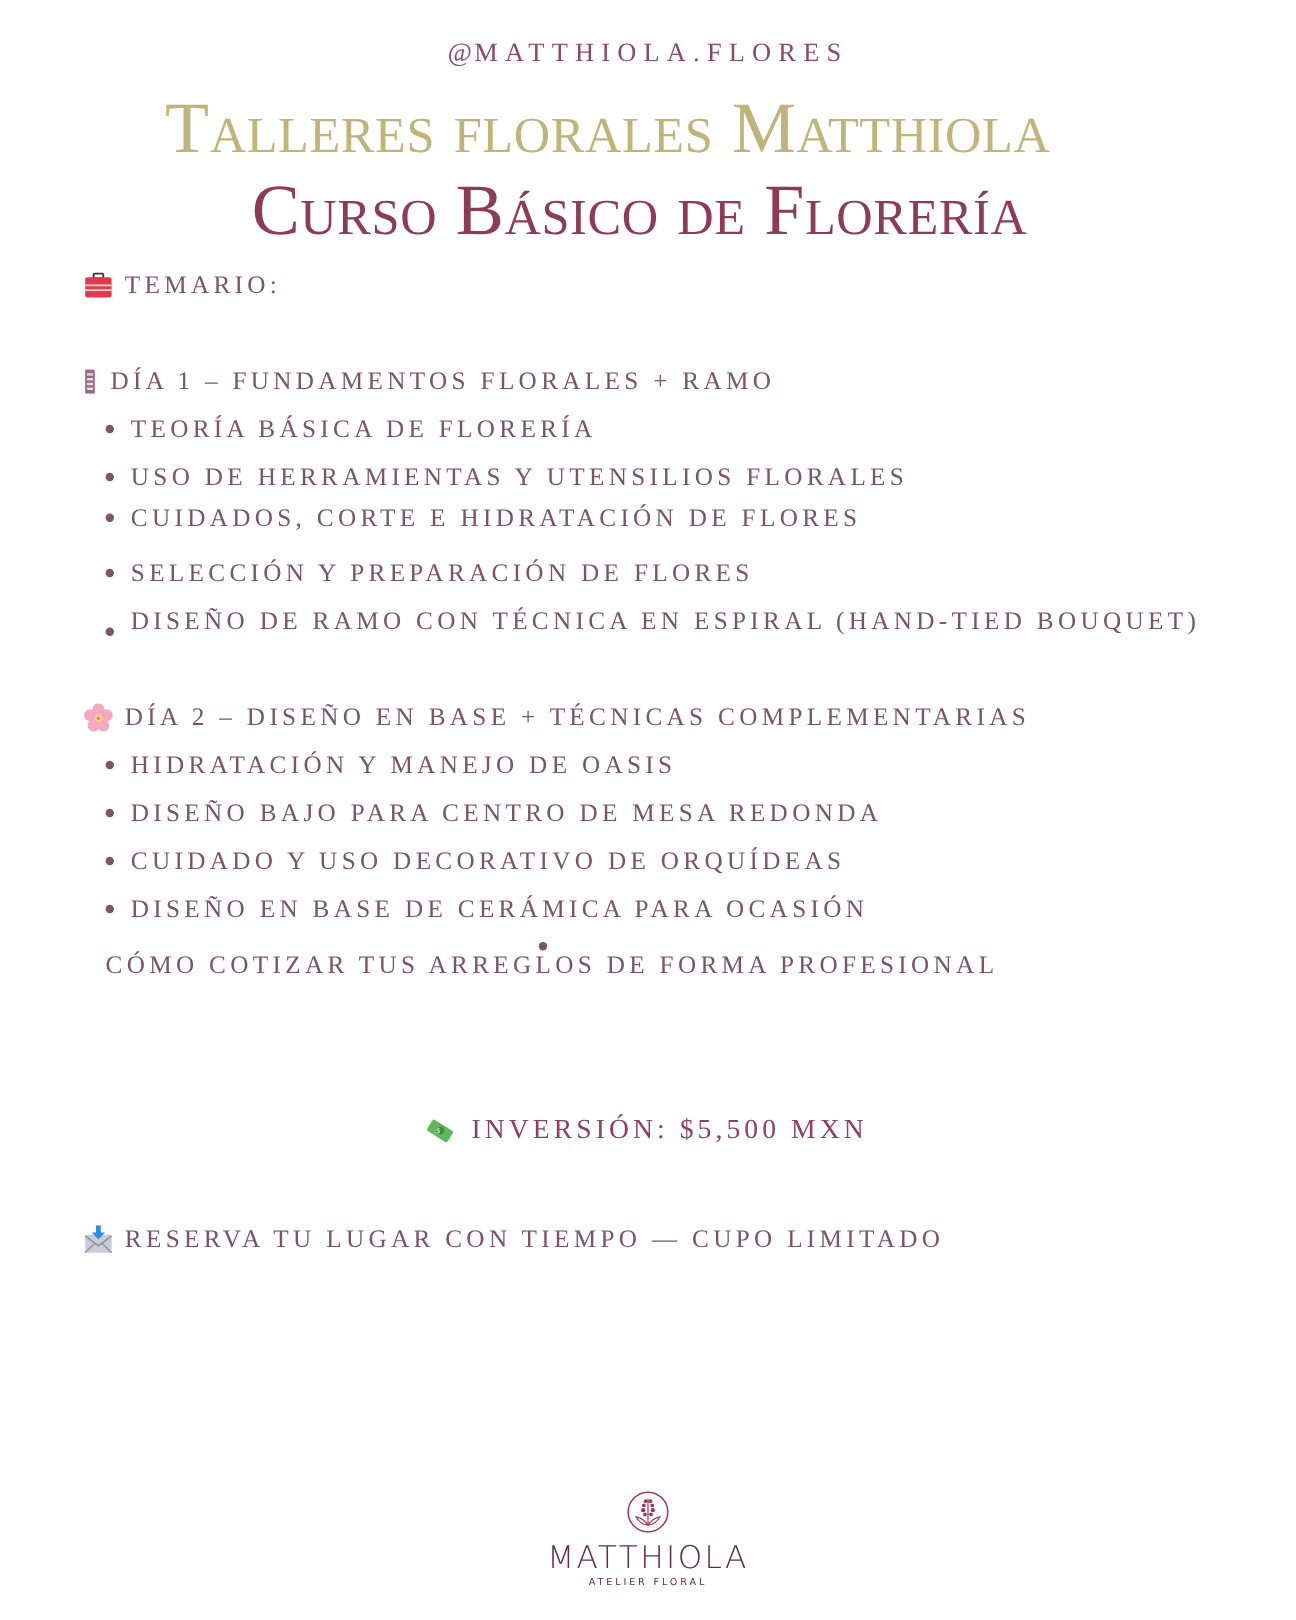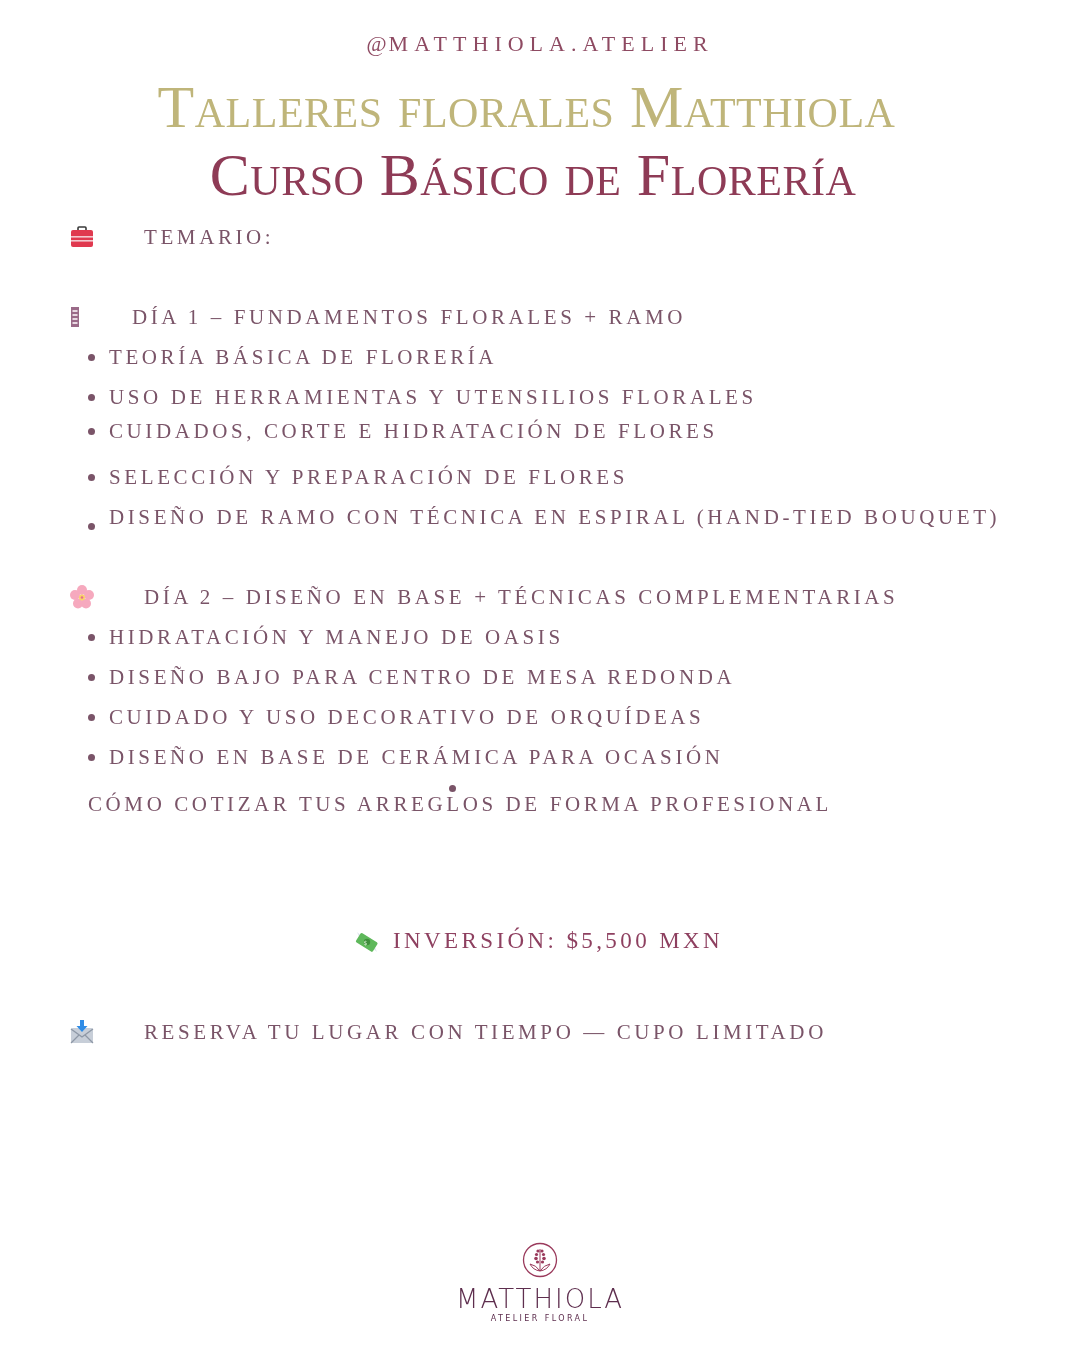--- a/index.html
+++ b/index.html
@@ -21,38 +21,37 @@
       letter-spacing: 0; margin-right: 2px;
     }
     .title1 {
       position: absolute; top: 72px; left: 0; width: 1001px;
       text-align: center;
       font-size: 60px; line-height: 70px;
       font-variant: small-caps;
       color: #bfb57a;
       letter-spacing: 0.5px;
       padding-left: 12px;
-      margin-left: 20px;
     }
     .title2 {
       position: absolute; top: 140px; left: 0; width: 1080px;
       text-align: center;
       font-size: 60px; line-height: 70px;
       font-variant: small-caps;
       color: #8e3b56;
       letter-spacing: 0.5px;
       padding-right: 14px;
     }
     .line {
       position: absolute; left: 70px;
       font-size: 21px; letter-spacing: 3.6px;
       text-transform: uppercase;
       color: #7a5468;
       white-space: nowrap;
-      display: flex;  gap: 40px;
+      display: flex; align-items: center;
     }
     .emoji {
       display: inline-block; width: 24px; height: 24px; margin-right: 10px;
       flex: 0 0 auto;
     }
     .emoji.small { width: 10px; margin-right: 12px; }
     .bullet-item {
       position: absolute; left: 88px;
       font-size: 21px; letter-spacing: 3.6px;
       text-transform: uppercase; color: #7a5468;
@@ -84,21 +83,21 @@
       margin-top: 0px;
       font-family: "DejaVu Sans", "Liberation Sans", sans-serif;
       font-size: 8px; letter-spacing: 2.4px; color: #5e2e4e;
       font-weight: normal;
     }
   </style>
 </head>
 <body>
 
 <div class="handle">
-  <span class="at">@</span><span>MATTHIOLA.ATELIER</span>
+  <span class="at">@</span><span>MATTHIOLA.FLORES</span>
 </div>
 <div class="title1">Talleres florales Matthiola</div>
 <div class="title2">Curso Básico de Florería</div>
 
 <div class="line" style="top:225px;">
   <span class="emoji">
     <svg width="24" height="24" viewBox="0 0 24 24">
       <rect x="8" y="2" width="8" height="4" rx="1" fill="none" stroke="#3a3a3a" stroke-width="1.6"></rect>
       <rect x="1" y="5" width="22" height="17" rx="2" fill="#e0394f"></rect>
       <rect x="1" y="11" width="22" height="1.6" fill="#f4c8cf"></rect>

